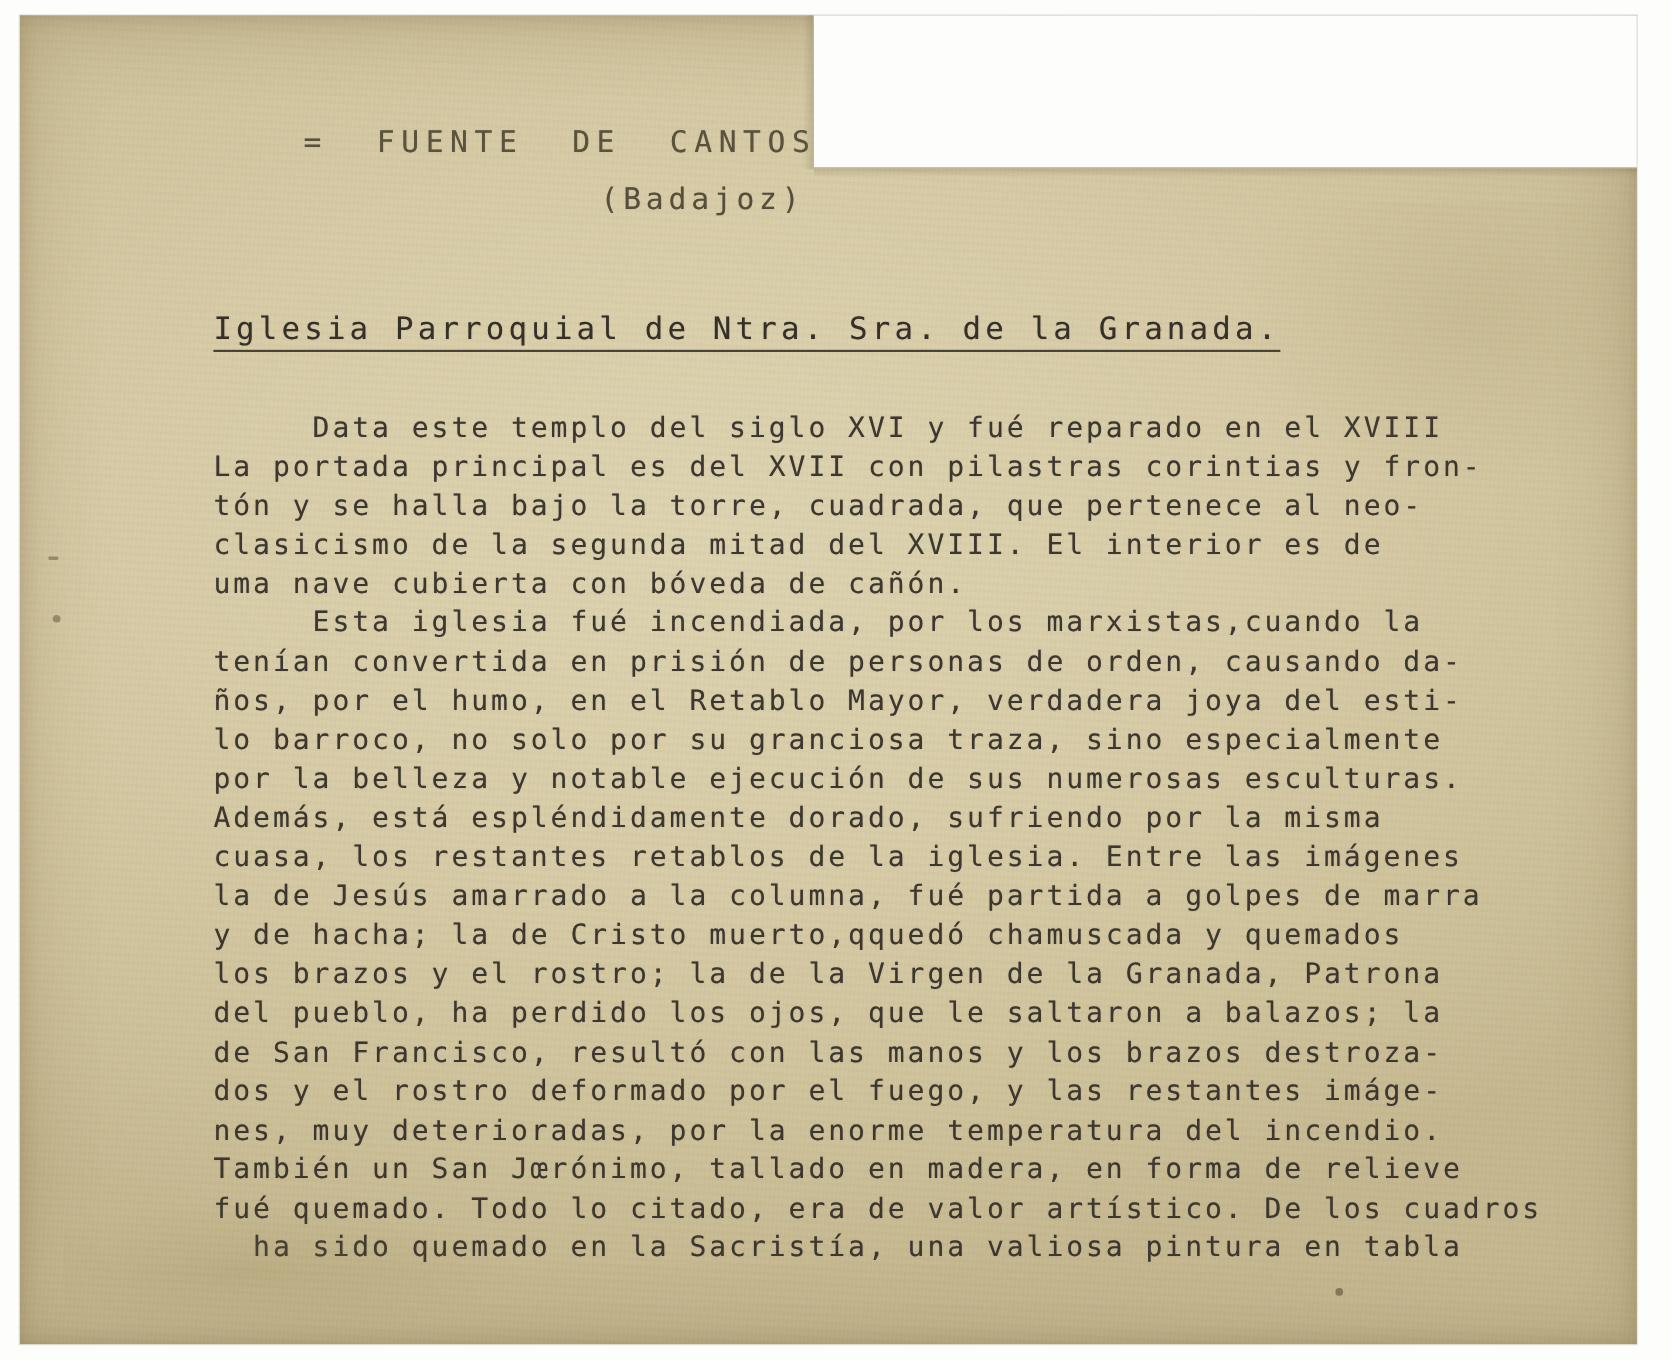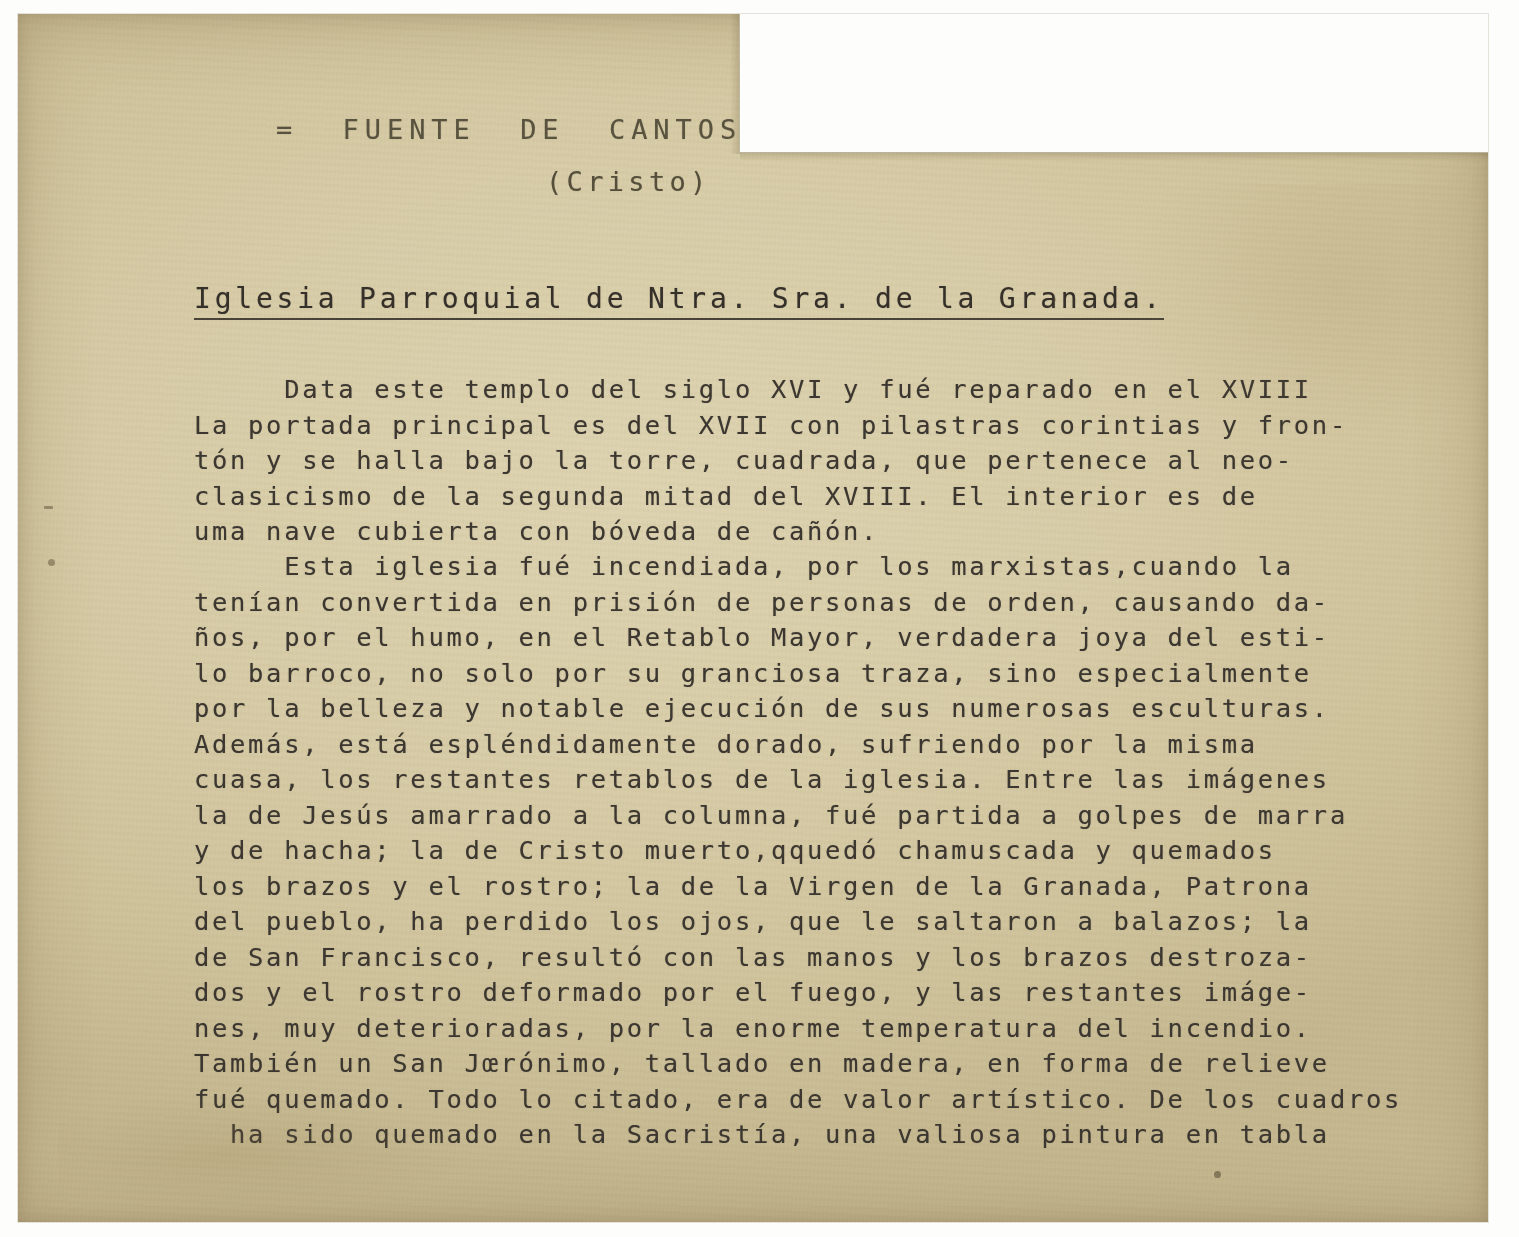--- a/index.html
+++ b/index.html
@@ -182,21 +182,21 @@
 <body>
 
 <div id="scan-page">
 
   <div id="document-sheet">
 
     <div id="text-layer">
 
       <div class="tw" id="heading-place">=  FUENTE  DE  CANTOS  =</div>
 
-      <div class="tw" id="heading-province">(Cristo)</div>
+      <div class="tw" id="heading-province">(Badajoz)</div>
 
       <div class="tw" id="doc-title">Iglesia Parroquial de Ntra. Sra. de la Granada.</div>
 
       <div class="tw para" id="para-1">     Data este templo del siglo XVI y fué reparado en el XVIII
 La portada principal es del XVII con pilastras corintias y fron-
 tón y se halla bajo la torre, cuadrada, que pertenece al neo-
 clasicismo de la segunda mitad del XVIII. El interior es de
 uma nave cubierta con bóveda de cañón.</div>
 
       <div class="tw para" id="para-2">     Esta iglesia fué incendiada, por los marxistas,cuando la

